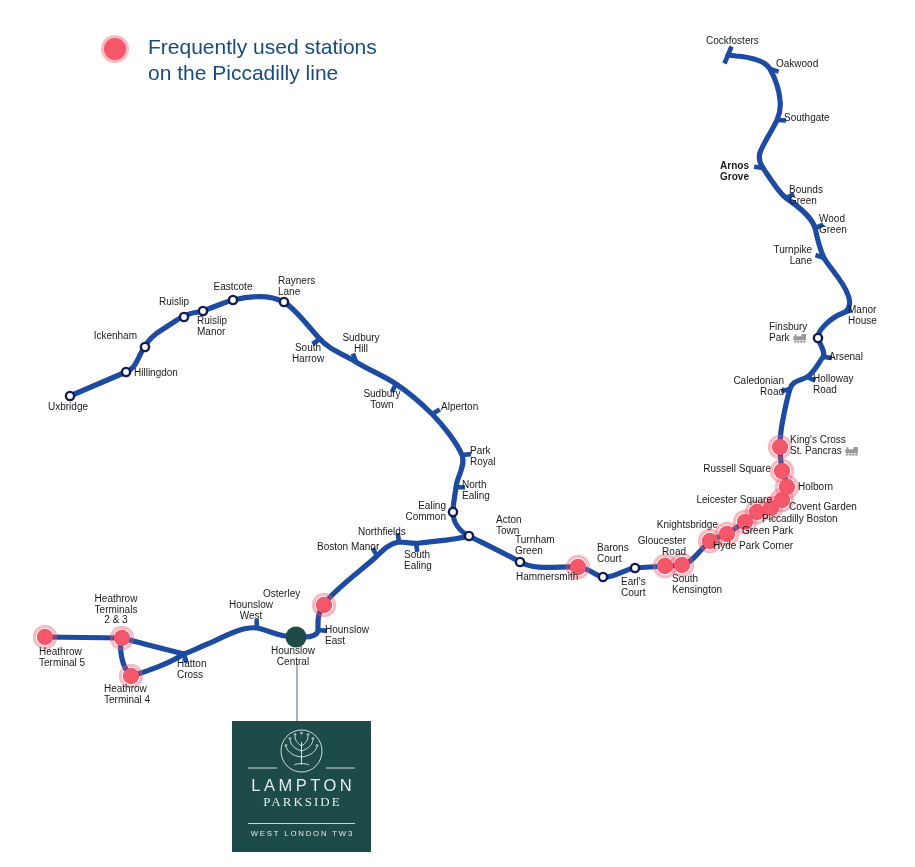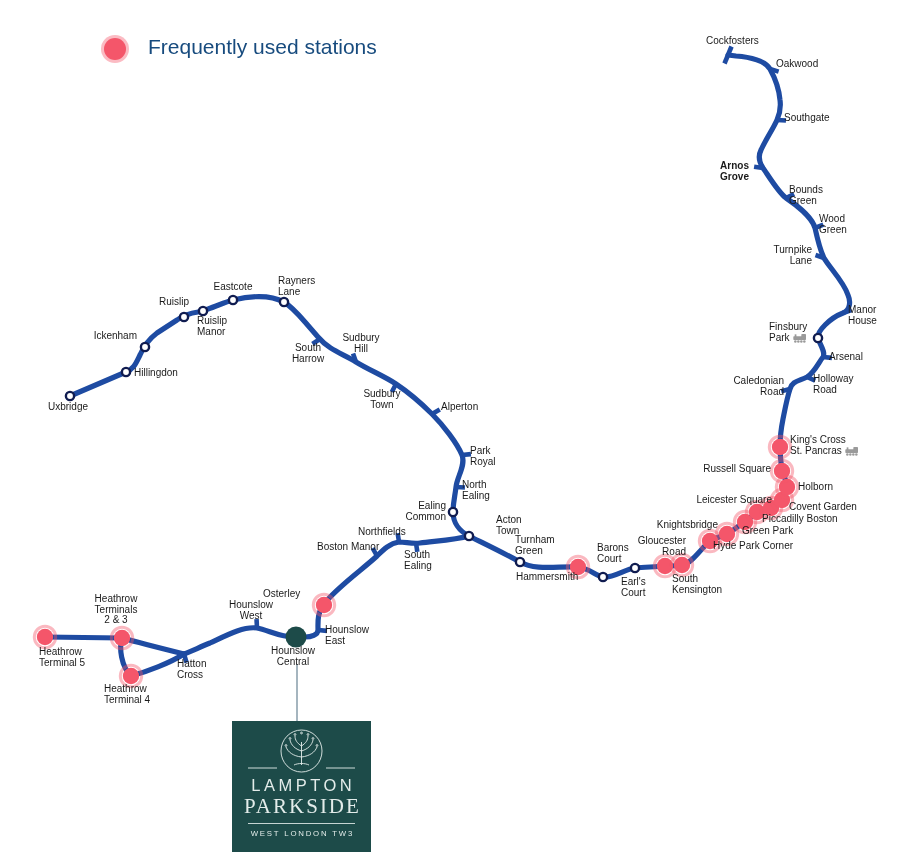--- a/index.html
+++ b/index.html
@@ -17,21 +17,21 @@
   .legend{position:absolute;left:104px;top:34px;display:flex;gap:22px;align-items:flex-start;}
   .legend-dot{width:22px;height:22px;border-radius:50%;background:var(--red,#f4566a);
               box-shadow:0 0 0 3px rgba(244,86,106,.40);margin-top:4px;flex:0 0 auto;}
   .legend-text{font-size:21px;line-height:26px;color:var(--legend,#174b7e);}
   .logo-card{position:absolute;left:232px;top:721px;width:139px;height:131px;
              background:var(--teal,#1d4b49);color:var(--logotext,#e3ecea);}
   .logo-emblem{position:absolute;left:0;top:0;}
   .logo-n1{position:absolute;top:55px;width:100%;text-align:center;font-size:16.5px;
            letter-spacing:3.5px;text-indent:3.5px;font-weight:400;}
   .logo-n2{position:absolute;top:73px;width:100%;text-align:center;
-           font-family:"Liberation Serif","DejaVu Serif",serif;font-size:21px;
+           font-family:"Liberation Serif","DejaVu Serif",serif;font-size:13px;
            letter-spacing:2px;text-indent:2px;}
   .logo-rule{position:absolute;top:102px;left:16px;width:107px;height:1px;
              background:rgba(227,236,234,.85);}
   .logo-tag{position:absolute;top:108px;width:100%;text-align:center;font-size:7.8px;
             letter-spacing:1.8px;text-indent:1.8px;font-weight:400;}
 </style>
 </head>
 <body>
 
 <div class="canvas">
@@ -498,20 +498,21 @@
         <div class="lab-line">
           <span>Cockfosters</span>
         </div>
       </div>
     </div>
 
   <div class="legend">
     <span class="legend-dot"></span>
     <div class="legend-text">
       <div>Frequently used stations</div>
+      <div>on the Piccadilly line</div>
     </div>
   </div>
 
   <div class="logo-card">
     <svg class="logo-emblem" width="139" height="131" viewBox="0 0 139 131">
       <g stroke="rgba(227,236,234,0.9)" fill="none" stroke-width="1">
         <ellipse cx="69.5" cy="30" rx="20.5" ry="21"></ellipse>
         <line x1="16" y1="47" x2="45" y2="47"></line>
         <line x1="94" y1="47" x2="123" y2="47"></line>
         <path d="M69.5 44 L69.5 21"></path>

